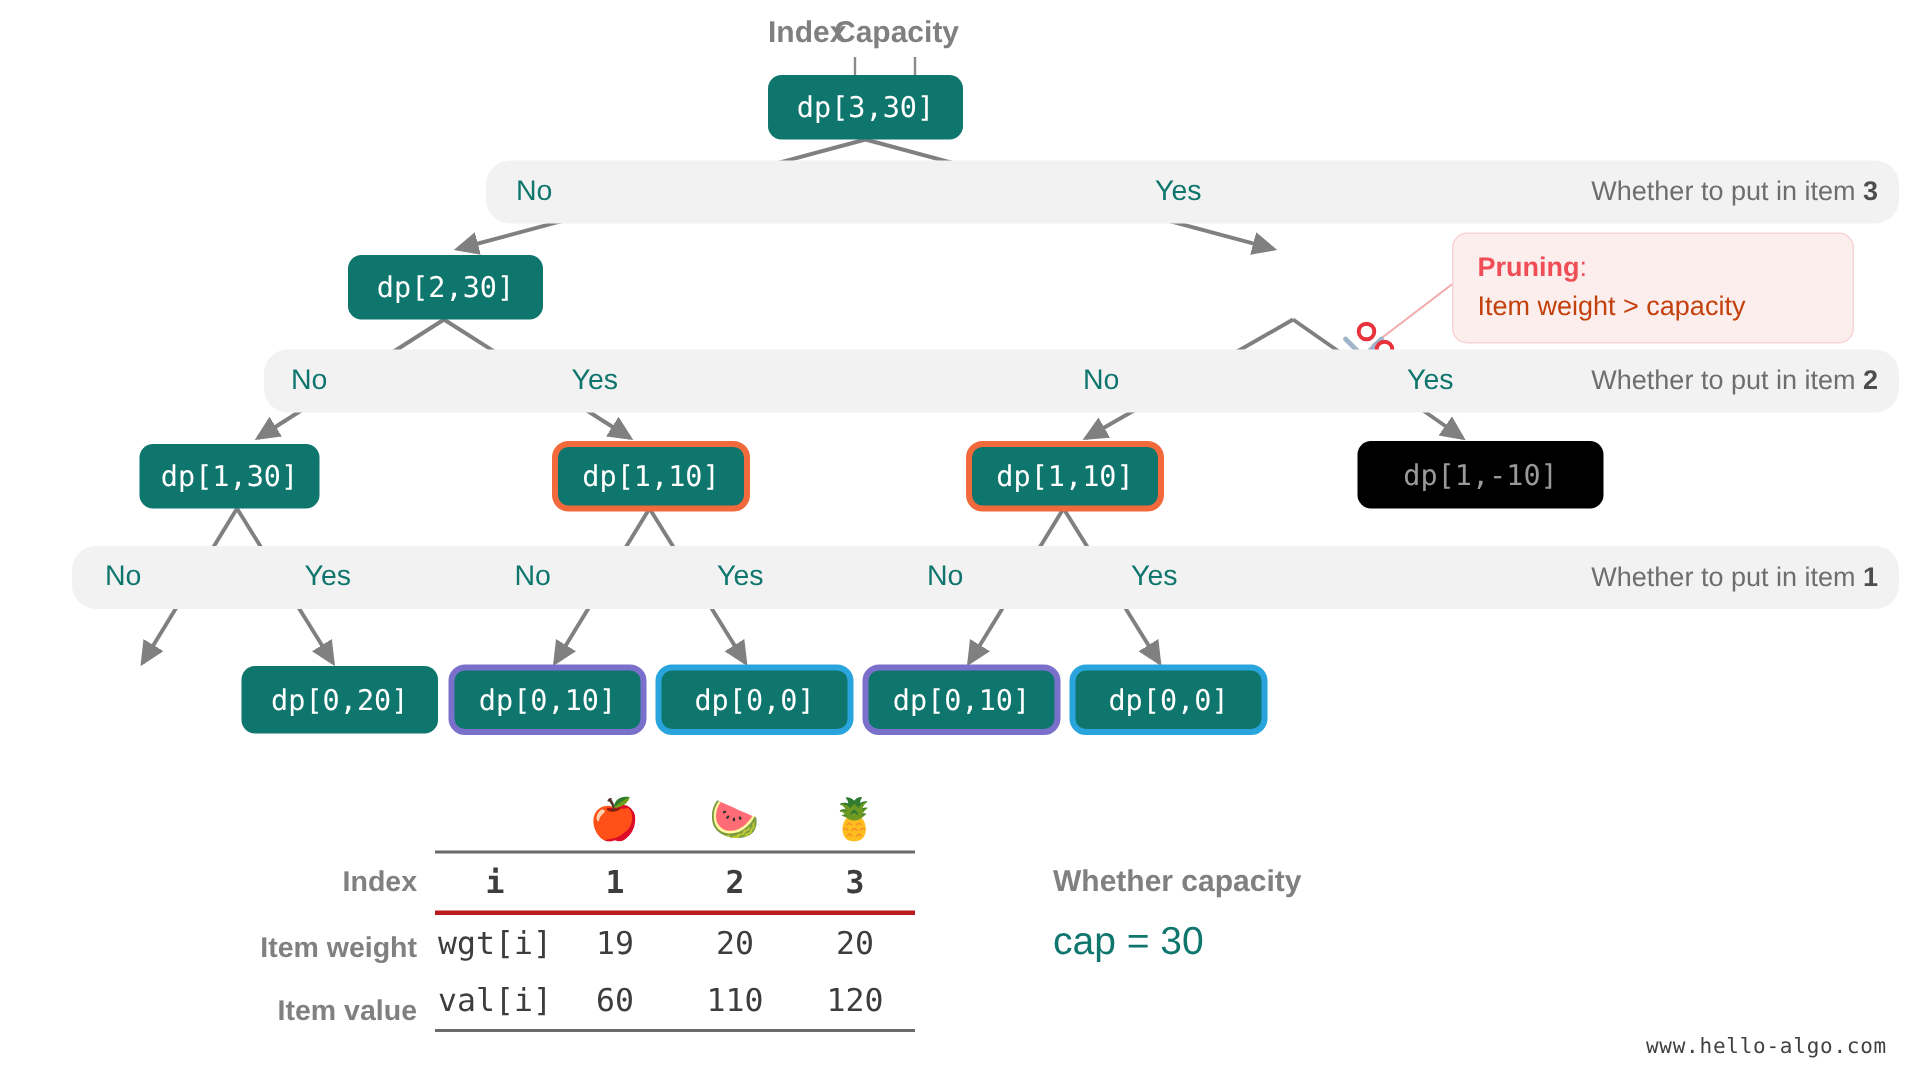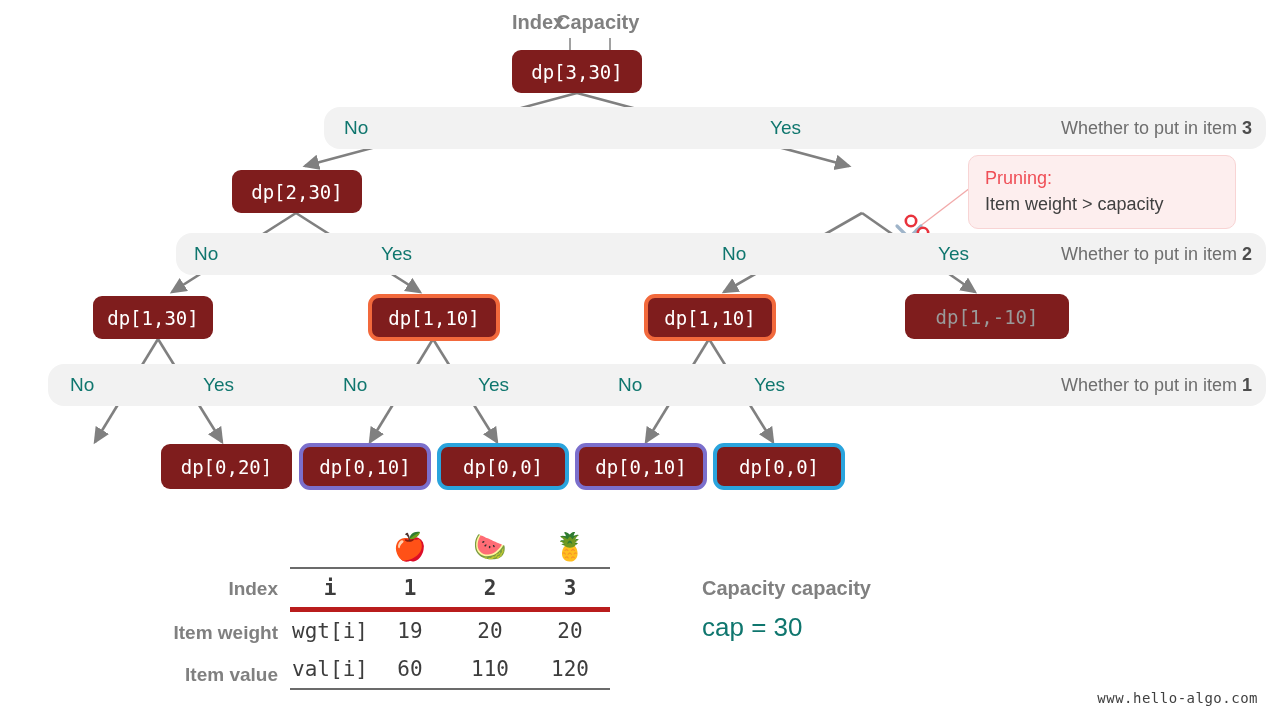--- a/index.html
+++ b/index.html
@@ -29,69 +29,69 @@
   .bar .qtext{
     position:absolute;top:50%;transform:translateY(-50%);
     font-size:18px;color:#6e6e6e;white-space:nowrap;right:14px;
   }
   .bar .qtext b{color:#4d4d4d;font-weight:bold;}
 
   
   .node{
     position:absolute;
     box-sizing:border-box;
-    background:#7f1d1d;
+    background:#0f766e;
     border-radius:9px;
     color:#ffffff;
     font-family:"DejaVu Sans Mono","Liberation Mono",monospace;
     font-size:19px;
     display:flex;align-items:center;justify-content:center;
     letter-spacing:0px;
     white-space:nowrap;
   }
   .node.orange{border:4px solid #f2693c;border-radius:11px;}
   .node.purple{border:4px solid #7b6fcc;border-radius:11px;}
   .node.blue{border:4px solid #2aa4dd;border-radius:11px;}
-  .node.muted{background:#7f1d1d;color:#9a9a9a;}
+  .node.muted{background:#000000;color:#9a9a9a;}
 
   
   .hdr{
     position:absolute;
     font-size:20px;font-weight:bold;color:#808080;
     white-space:nowrap;
   }
 
   
   #prune{
     position:absolute;left:968px;top:155px;width:268px;
     box-sizing:border-box;
     background:#fdeeee;
     border:1px solid #f8d4d4;
     border-radius:10px;
     padding:9px 14px 11px 16px;
   }
   #prune .l1{font-size:18px;color:#ef4e56;line-height:1.45;}
-  #prune .l1 b{font-weight:normal;}
-  #prune .l2{font-size:18px;color:#404040;line-height:1.45;}
+  #prune .l1 b{font-weight:bold;}
+  #prune .l2{font-size:18px;color:#c2410c;line-height:1.45;}
 
   
   #tbl{position:absolute;left:290px;top:525px;}
   #tbl table{border-collapse:collapse;}
   #tbl td{
     font-family:"DejaVu Sans Mono","Liberation Mono",monospace;
     font-size:21px;color:#3d3d3d;
     text-align:center;
     padding:0;
     height:38px;
     min-width:80px;
   }
   #tbl td.emoji{font-family:"DejaVu Sans",sans-serif;font-size:27px;height:42px;line-height:1;}
   #tbl td.hd{font-weight:bold;}
   #tbl tr.rule-top td{border-top:2px solid #6b6b6b;}
-  #tbl tr.rule-mid td{border-top:5px solid #b91c1c;}
+  #tbl tr.rule-mid td{border-top:3px solid #b91c1c;}
   #tbl tr.rule-bot td{border-bottom:2px solid #6b6b6b;}
 
   .rowlab{
     position:absolute;
     font-size:19px;font-weight:bold;color:#808080;
     text-align:right;white-space:nowrap;
     right:0;
   }
   #labwrap{position:absolute;left:0px;top:525px;width:278px;height:160px;}
 
@@ -232,19 +232,19 @@
         <td>val[i]</td>
         <td>60</td>
         <td>110</td>
         <td>120</td>
       </tr>
     </tbody>
       </table>
   </div>
 
   <div id="cap">
-    <div class="t">Capacity capacity</div>
+    <div class="t">Whether capacity</div>
     <div class="v">cap = 30</div>
   </div>
 
   <div id="wm">www.hello-algo.com</div>
 
 </div>
 
 </body></html>

